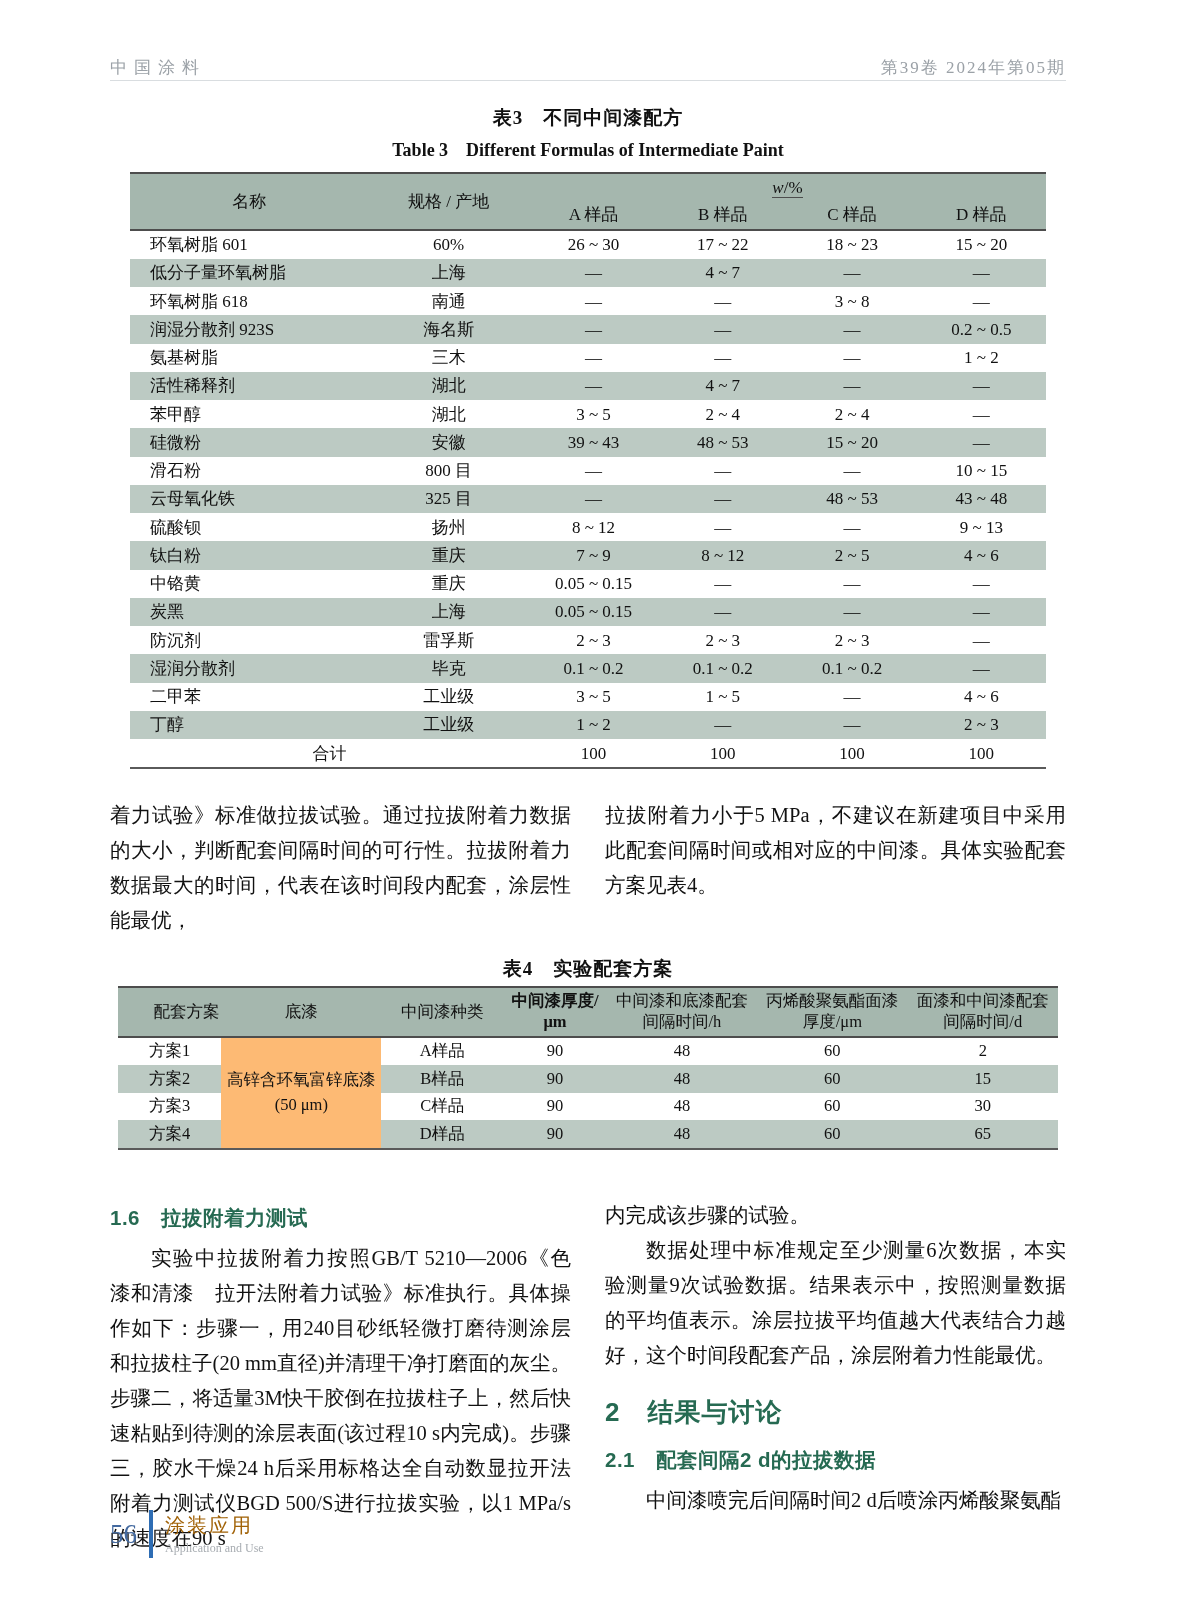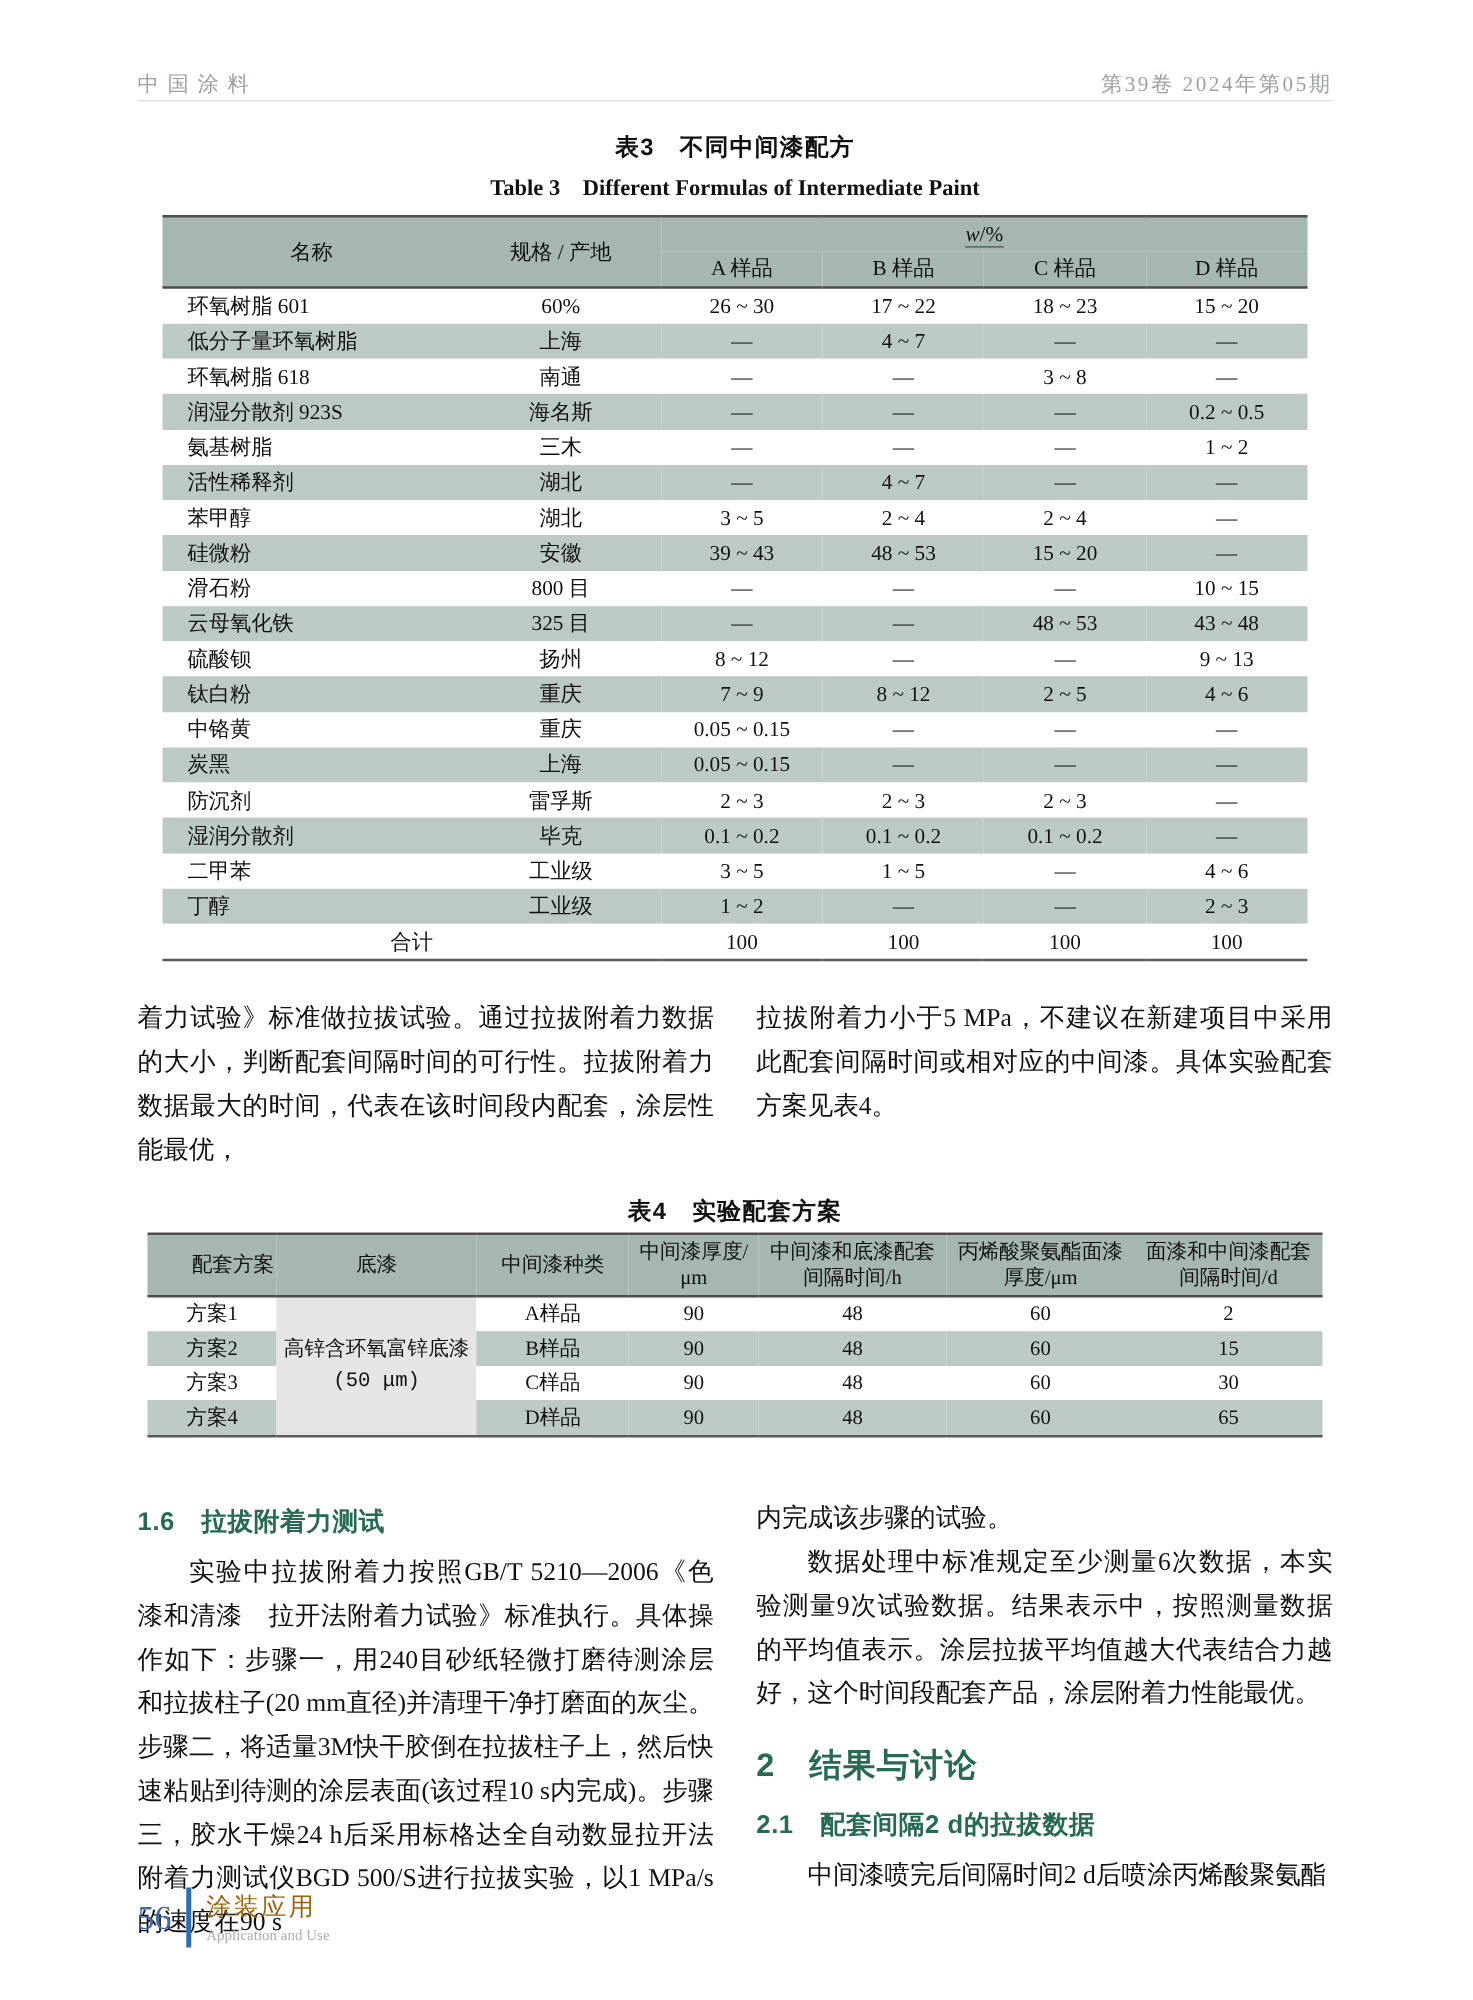--- a/index.html
+++ b/index.html
@@ -29,21 +29,21 @@
     display:flex;justify-content:space-between;align-items:baseline;
     border-bottom:1.5px solid var(--rule-gray);
     padding-bottom:1px;
     color:var(--hdr-gray);
     font-size:17px;
   }
   .journal-name{letter-spacing:7px;}
   .issue-info{letter-spacing:2px;}
   
   .tbl-title-cn{
-    text-align:center;font-family:Liberation Sans, sans-serif;
+    text-align:center;font-family:Liberation Serif, serif;
     font-weight:bold;font-size:19px;margin-top:24px;letter-spacing:1px;
   }
   .tbl-title-en{
     text-align:center;font-weight:bold;font-size:18px;margin-top:7px;margin-bottom:10px;
   }
   
   table.data{
     width:916px;margin:4px auto;border-collapse:collapse;
     font-size:17px;line-height:1.25;
     border-top:2px solid var(--line-dark);
@@ -55,21 +55,21 @@
     padding:3px 2px;
   }
   table.data thead{border-bottom:2px solid var(--line-dark);}
   table.data td{
     text-align:center;vertical-align:middle;padding:3.5px 2px;background:#fff;
   }
   tr.alt td{background:var(--sage-row);}
   #table3 td.c-name{text-align:left;padding-left:20px;}
   #table3 .w-span{border-bottom:1.5px solid var(--line-dark);}
   #table3 .w-ital{font-style:italic;}
-  #table4 td.primer{background:#e5e5e5;line-height:1.5;font-family:Liberation Mono, monospace;}
+  #table4 td.primer{background:#fdba74;line-height:1.5;}
   
   .two-col{display:flex;gap:34px;margin-top:29px;}
   .col{width:461px;font-size:20.5px;line-height:35px;text-align:justify;}
   .col p.indent{text-indent:2em;}
   h3.sub-green{
     font-family:"Liberation Sans","DejaVu Sans",sans-serif;
     color:var(--green);font-size:20.5px;font-weight:bold;
     margin:2px 0 6px 0;letter-spacing:0.5px;
   }
   h2.sec-green{
@@ -282,21 +282,21 @@
     </div>
 
     <div class="tbl-title-cn" style="margin-top:18px;">表4　实验配套方案</div>
 
     <table class="data" id="table4" style="width:940px;font-size:16.5px;">
       <thead>
         <tr id="t4-head-row">
             <th style="width: 11%; text-align: right;">配套方案</th>
             <th style="width: 17%;">底漆</th>
             <th style="width: 13%;">中间漆种类</th>
-            <th style="width: 11%;">中间漆厚度/μm</th>
+            <th style="width: 11%; font-weight: bold;">中间漆厚度/μm</th>
             <th style="width: 16%;">中间漆和底漆配套间隔时间/h</th>
             <th style="width: 16%;">丙烯酸聚氨酯面漆厚度/μm</th>
             <th style="width: 16%;">面漆和中间漆配套间隔时间/d</th>
           </tr>
       </thead>
       <tbody id="t4-body">
           <tr>
             <td>方案1</td>
             <td class="primer" rowspan="4">高锌含环氧富锌底漆(50 μm)</td>
             <td>A样品</td>

